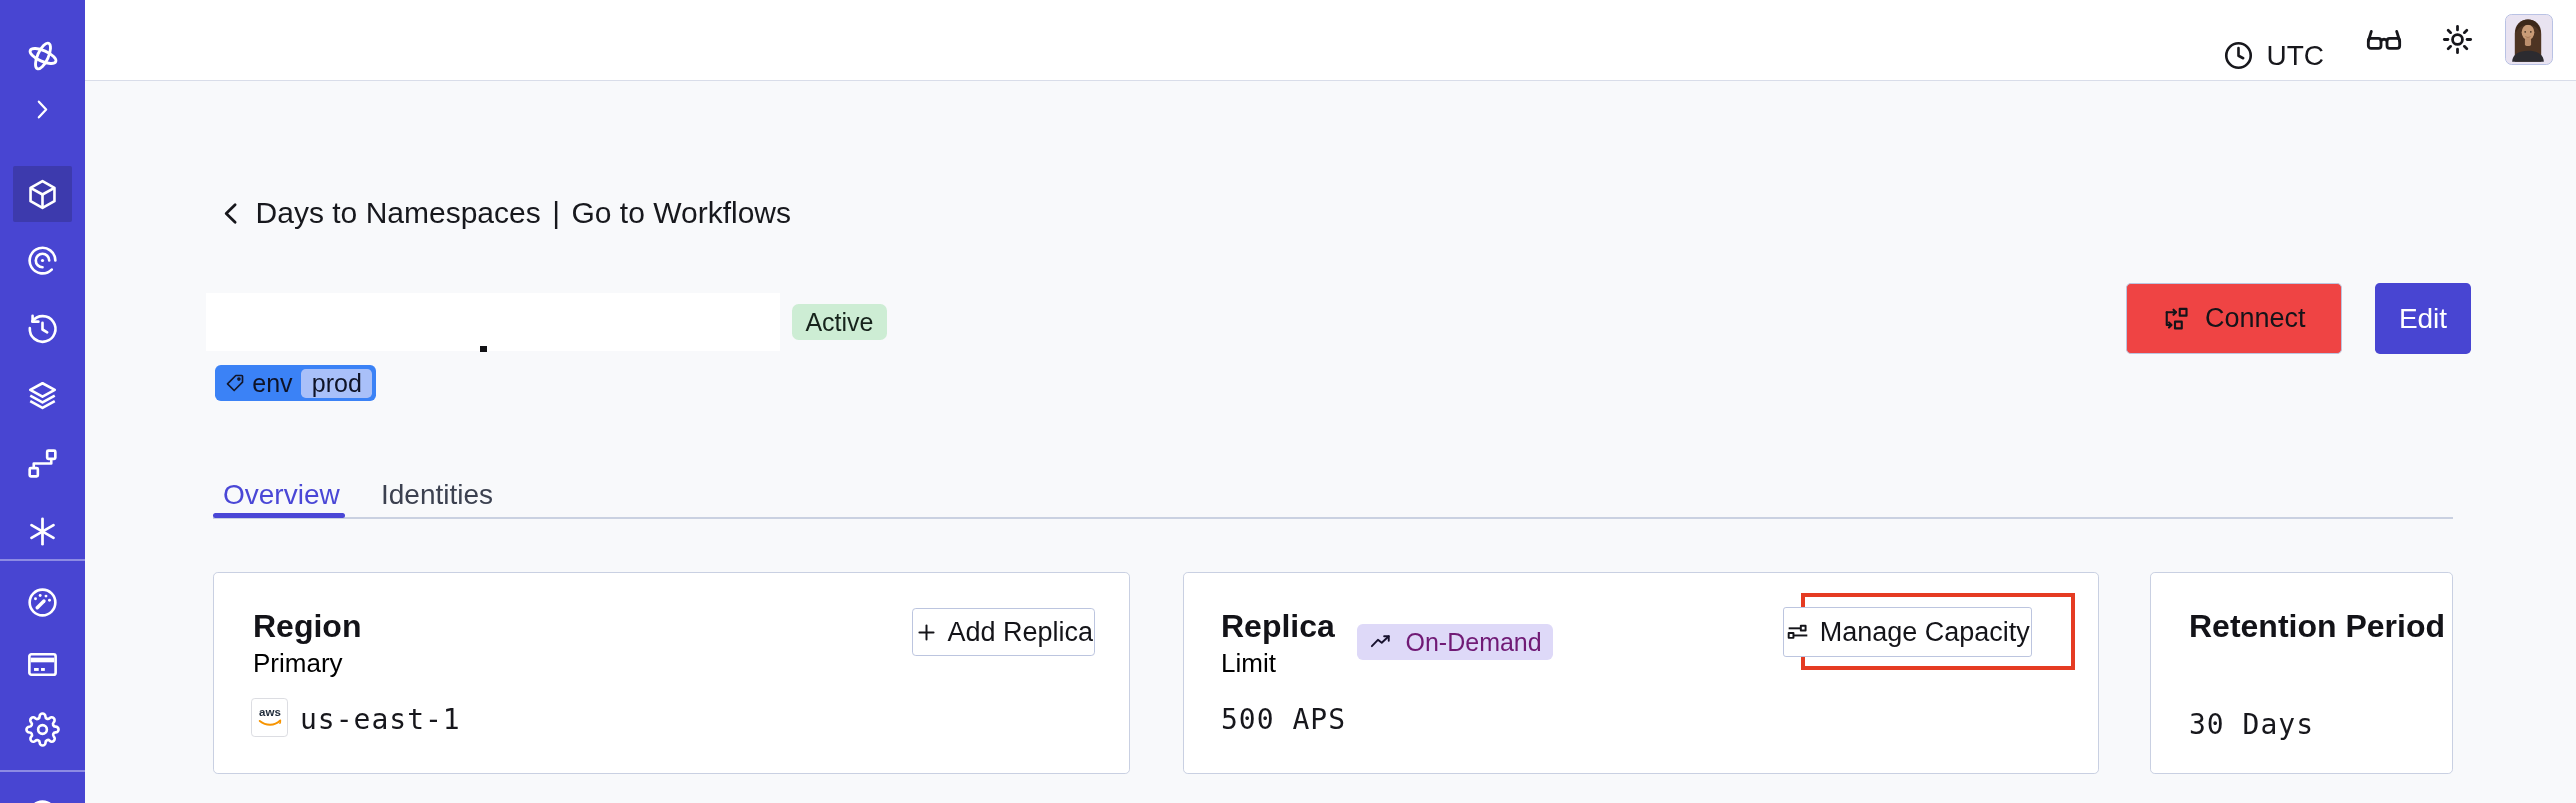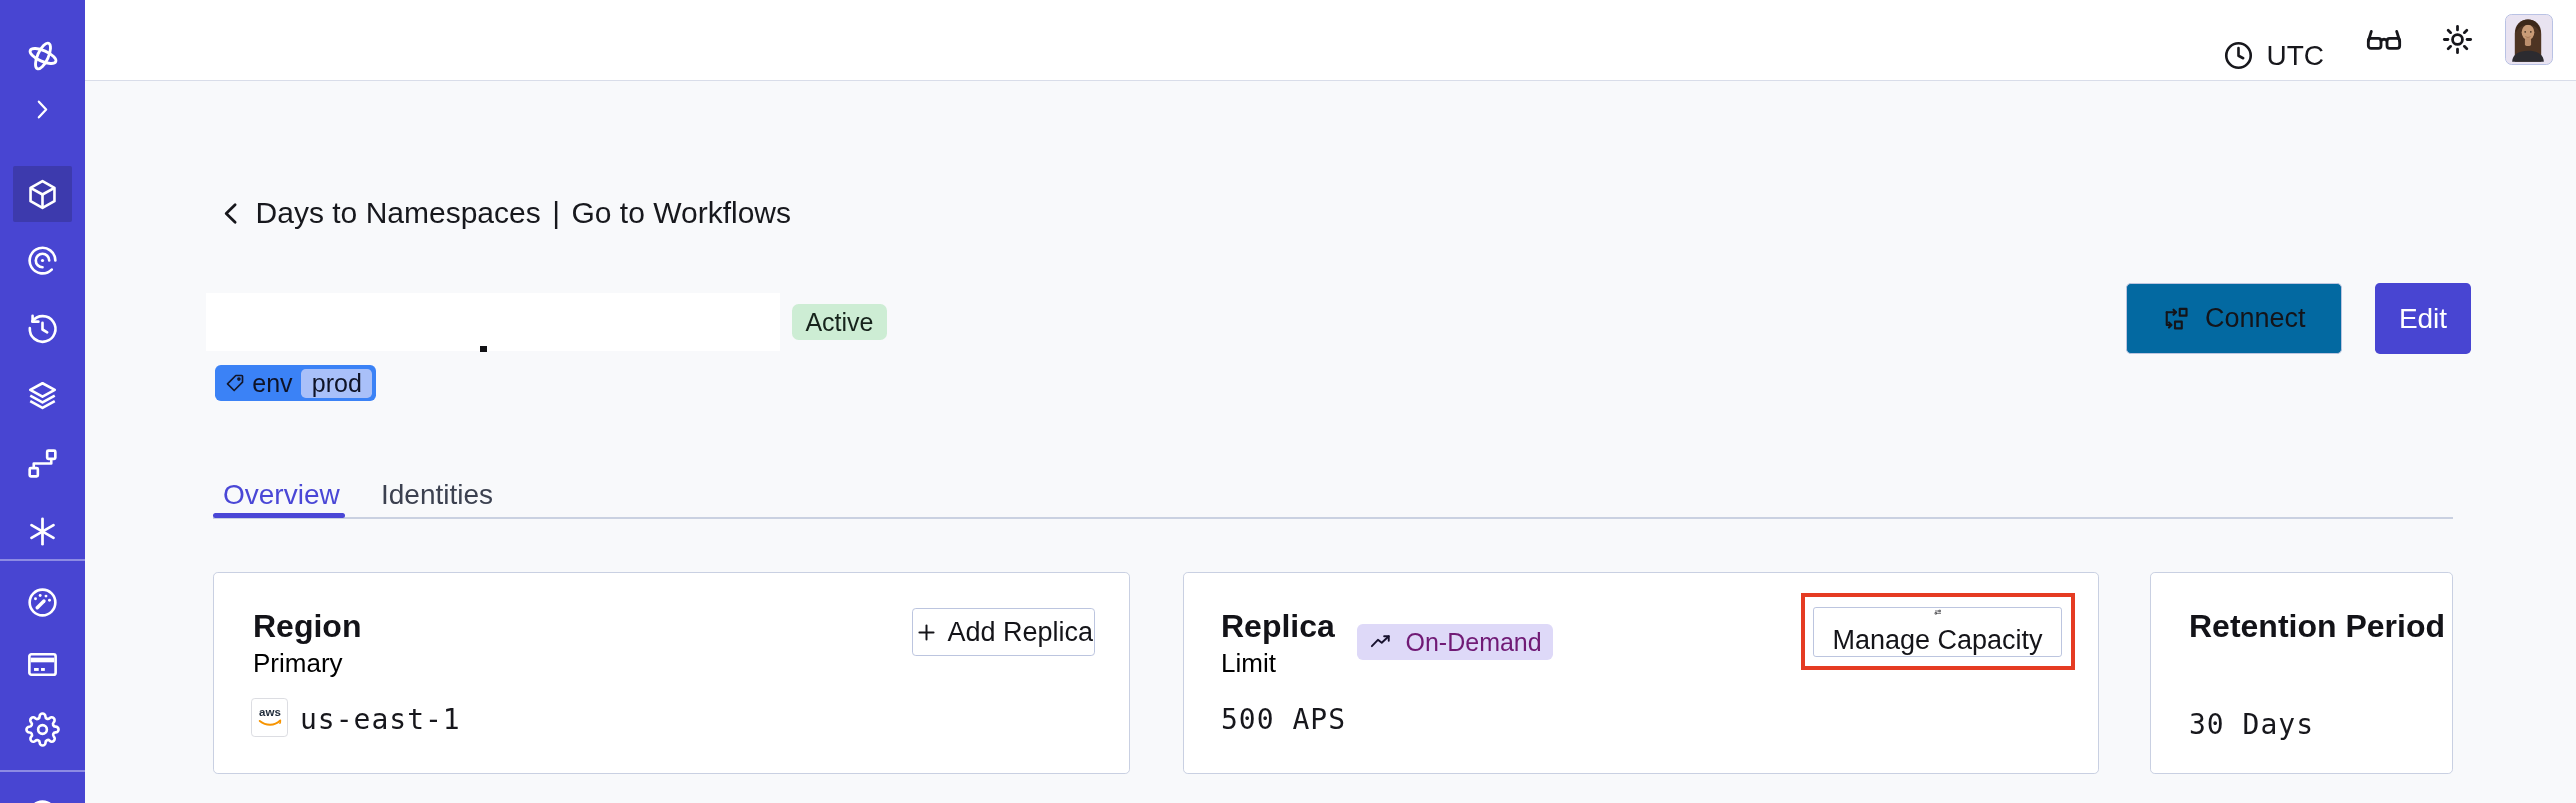--- a/index.html
+++ b/index.html
@@ -27,42 +27,42 @@
 
   
   .title-redacted { position:absolute; left:206px; top:293px; width:574px; height:58px; background:#ffffff; }
   .title-dot { position:absolute; left:480px; top:346px; width:6.7px; height:5.8px; background:#121215; }
   .status-badge { position:absolute; left:792px; top:304px; height:36px; padding:0 13.4px; background:#cdedd4; border-radius:6.7px; display:flex; align-items:center; font-size:25px; color:#16231b; }
 
   .tag-pill { position:absolute; left:215px; top:365px; height:36px; background:#3b82f6; border-radius:5.8px; display:flex; align-items:center; padding:0 3.8px 0 9.6px; gap:7.7px; font-size:25px; color:#0f1326; }
   .tag-inner { background:#a9c0f9; border-radius:4.8px; height:29px; padding:0 10.5px; display:flex; align-items:center; margin-left:1px; }
 
   
-  .connect-btn { position:absolute; left:2126px; top:283px; width:216px; height:71px; background:#0369a1; border:1.9px solid #bcc5df; border-radius:4.8px; display:flex; align-items:center; justify-content:center; gap:12.5px; font-size:27px; color:#141419; cursor:pointer; }
+  .connect-btn { position:absolute; left:2126px; top:283px; width:216px; height:71px; background:#ef4444; border:1.9px solid #bcc5df; border-radius:4.8px; display:flex; align-items:center; justify-content:center; gap:12.5px; font-size:27px; color:#141419; cursor:pointer; }
   .edit-btn { position:absolute; left:2356px; top:283px; width:96px; height:71px; background:#4845d2; border:none; border-radius:4.8px; color:#ffffff; font-size:28px; display:flex; align-items:center; justify-content:center; cursor:pointer; font-family:"Liberation Sans",sans-serif;margin-left:19px; }
 
   
   .tab { position:absolute; top:479px; font-size:28px; cursor:pointer; }
   .tab-active { left:223px; color:#4a47d6; }
   .tab-inactive { left:381px; color:#3c4150; }
   .tab-underline { position:absolute; left:213px; top:513px; width:132px; height:4.8px; background:#4a47d6; border-radius:2.9px; z-index:2; }
   .tabs-border { position:absolute; left:213px; top:517px; width:2240px; height:1.9px; background:#cad1e1; }
 
   
   .card { position:absolute; top:572px; height:202px; background:#ffffff; border:1.9px solid #c9d0e2; border-radius:4.8px; }
   .card-region { left:213px; width:917px; }
   .card-capacity { left:1183px; width:916px; }
   .card-retention { left:2150px; width:303px; }
   .card-title { position:absolute; left:39px; top:35px; font-size:32px; font-weight:600; color:#131318; }
   .field-label { position:absolute; left:39px; top:75px; font-size:26px; color:#000000; }
   .mono-value { position:absolute; font-family:"DejaVu Sans Mono", monospace; font-size:28px; letter-spacing:1px; color:#17171c; }
 
   .outline-btn { background:#fff; border:1.9px solid #bcc5df; border-radius:3.8px; display:flex; align-items:center; justify-content:center; gap:8.6px; font-size:27px; color:#141419; cursor:pointer; font-family:"Liberation Sans",sans-serif; }
   .add-replica { position:absolute; left:698px; top:35px; width:183px; height:48px; }
-  .manage-capacity { position:absolute; left:629px; top:34px; width:249px; height:50px; border-radius:2.9px;flex-direction:column; }
+  .manage-capacity { position:absolute; left:599px; top:34px; width:249px; height:50px; border-radius:2.9px; }
   .annotation-box { position:absolute; left:617px; top:20px; width:274px; height:77px; border:4.8px solid #e53b22; }
 
   .ondemand-badge { position:absolute; left:173px; top:51px; height:36px; background:#ded9f8; border-radius:5.8px; display:flex; align-items:center; gap:14px; padding:0 11.5px; font-size:25px; color:#701a75; }
 
   .aws-badge { position:absolute; left:37px; top:125px; width:37px; height:39px; background:#fff; border:1.9px solid #dcdde2; border-radius:3.8px; display:flex; align-items:center; justify-content:center; }
 </style>
 </head>
 <body>
 
 <div id="app">

